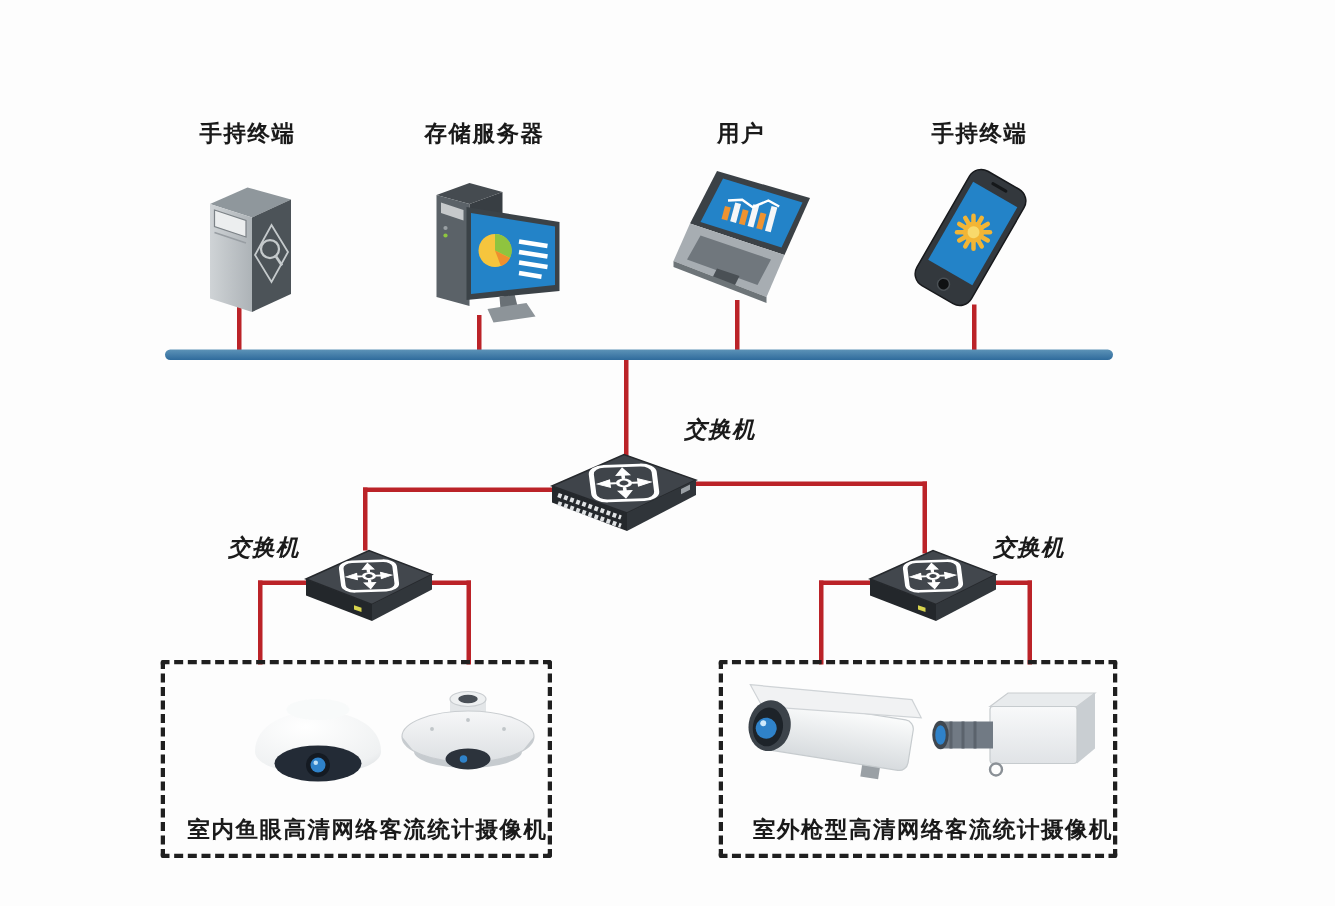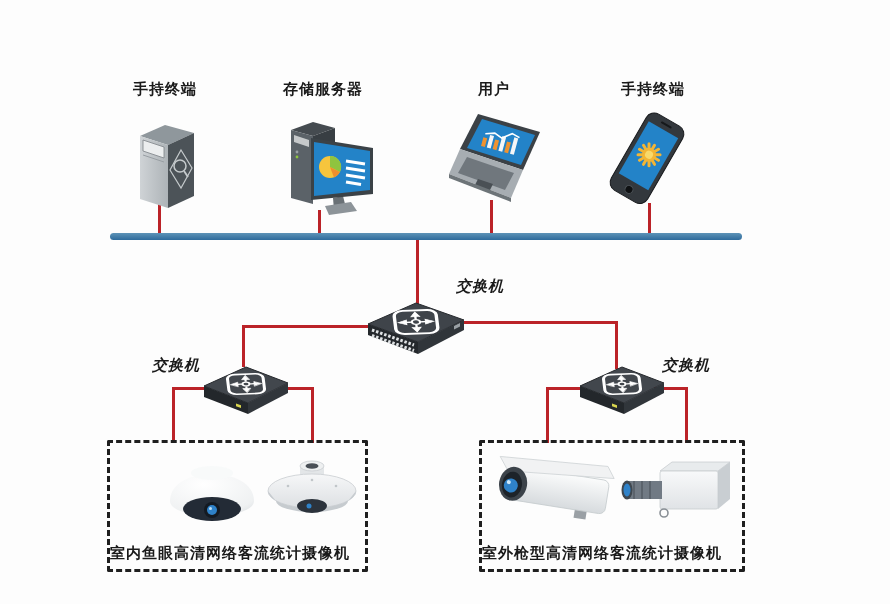--- a/index.html
+++ b/index.html
@@ -13,21 +13,21 @@
   .bus{position:absolute;left:110px;top:233px;width:632px;height:7px;border-radius:4px;
        background:linear-gradient(#5d93b7,var(--bus,#2f6b9c));}
   .cable{position:absolute;background:var(--cable,#bb2328);z-index:1;}
   .cable.v{width:3px;} .cable.h{height:3px;}
   .icon{position:absolute;z-index:3;}
   .icon svg{display:block;width:100%;height:100%;}
   .cam-box{position:absolute;top:440px;height:132px;border:3px dashed var(--box-border,#1f1f1f);
            border-radius:2px;z-index:2;box-sizing:border-box;}
   .cam{position:absolute;}
   .cam svg{display:block;width:100%;height:100%;}
-  .cam-label{position:absolute;left:0;bottom:6px;width:100%;text-align:left;
+  .cam-label{position:absolute;left:0;bottom:6px;width:100%;text-align:right;
              font-size:15px;font-weight:700;letter-spacing:1px;}
 </style>
 </head>
 <body>
 
 <div class="canvas">
 
 
   <div class="bus" style="z-index:2"></div>
 

